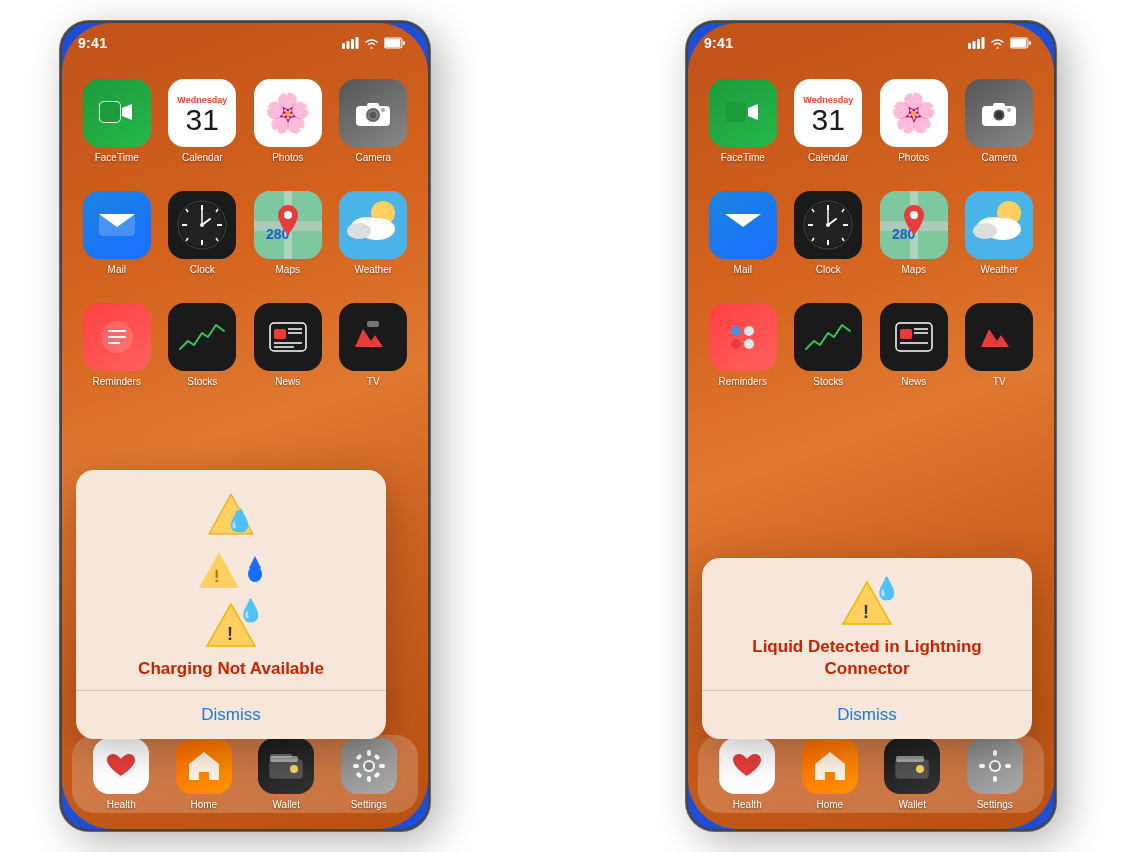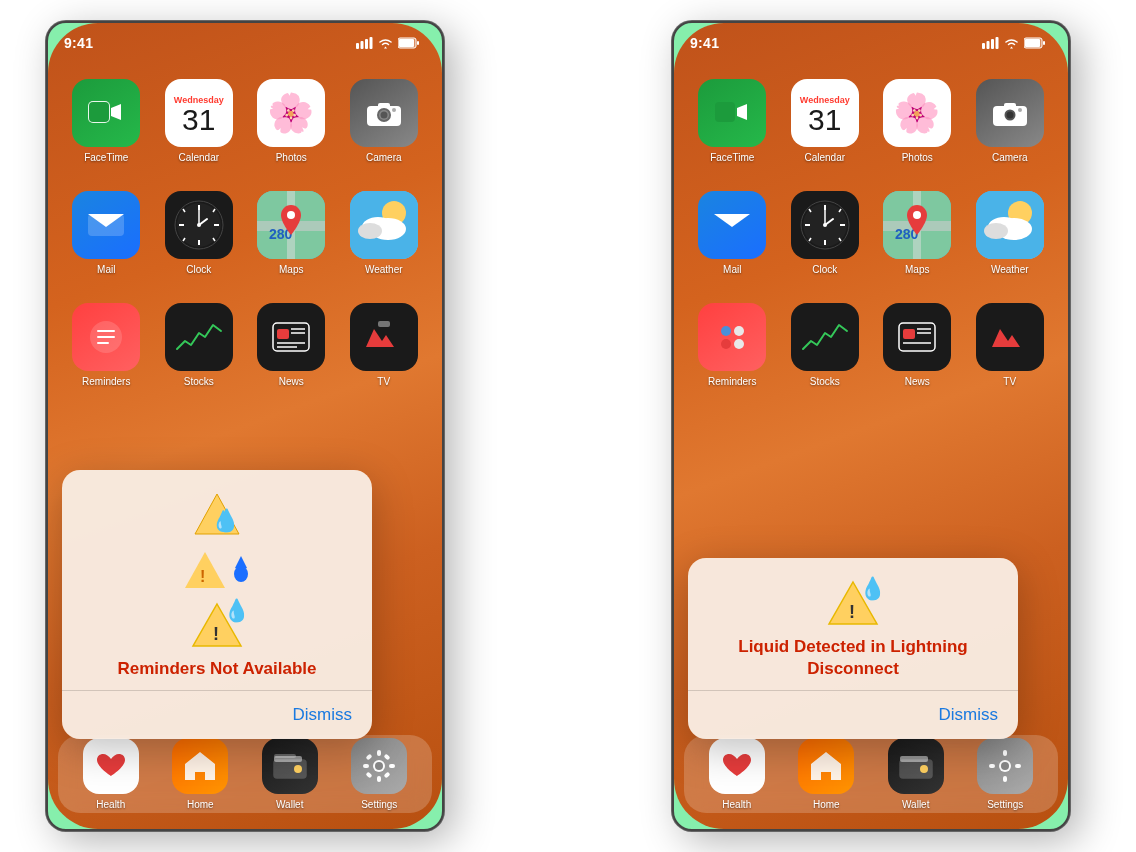--- a/index.html
+++ b/index.html
@@ -27,24 +27,24 @@
       position: relative;
       width: 490px;
       height: 852px;
       display: flex;
       justify-content: center;
       align-items: center;
     }
 
     .phone-frame {
       position: relative;
-      width: 398px;
+      width: 370px;
       height: 810px;
-      background: #86efac;
-      border-radius: 20px;
+      background: #1d4ed8;
+      border-radius: 29px;
       border: 2px solid #444;
       overflow: hidden;
       box-shadow: 0 0 0 1px #666, 10px 10px 40px rgba(0,0,0,0.3);
     }
 
     
     .screen {
       position: absolute;
       top: 0; left: 0; right: 0; bottom: 0;
       border-radius: 50px;
@@ -179,21 +179,21 @@
     .alert-button {
       display: block;
       width: 100%;
       padding: 14px 0;
       color: #1a7ae0;
       font-size: 17px;
       font-weight: 400;
       background: none;
       border: none;
       cursor: pointer;
-      text-align: right;
+      text-align: center;
     }
 
     
     .phones-container .phone:first-child {
       margin-left: -20px;
     }
     .phones-container .phone:last-child {
       margin-left: -20px;
     }
 
@@ -410,21 +410,21 @@
 
           <div style="display:flex; justify-content:center; margin-bottom:10px;">
             <div style="position:relative; width:52px; height:46px;">
               <svg width="52" height="46" viewBox="0 0 52 46">
                 <polygon points="26,2 50,44 2,44" fill="#ffd060" stroke="#e8b800" stroke-width="1.5"></polygon>
                 <text x="22" y="38" font-size="18" fill="#333" font-weight="900">!</text>
               </svg>
               <div style="position:absolute; top:-4px; right:-8px; font-size:22px;">💧</div>
             </div>
           </div>
-          <div class="alert-title-red">Reminders Not Available</div>
+          <div class="alert-title-red">Charging Not Available</div>
           <hr class="alert-divider">
           <button class="alert-button">Dismiss</button>
         </div>
 
         <div class="dock">
           <div class="app-item">
             <div class="app-icon" style="background:white; width:56px; height:56px;">
               <svg width="32" height="28" viewBox="0 0 32 28">
                 <path d="M16 24 C16 24 2 15 2 8 C2 4 5 2 8 2 C11 2 14 4 16 7 C18 4 21 2 24 2 C27 2 30 4 30 8 C30 15 16 24 16 24 Z" fill="#e63c3c"></path>
               </svg>
@@ -640,21 +640,21 @@
         <div class="alert" style="bottom: 90px; left: 14px; width: 330px;">
           <div style="display:flex; justify-content:center; margin-bottom:10px;">
             <div style="position:relative; width:52px; height:46px;">
               <svg width="52" height="46" viewBox="0 0 52 46">
                 <polygon points="26,2 50,44 2,44" fill="#ffd060" stroke="#e8b800" stroke-width="1.5"></polygon>
                 <text x="22" y="38" font-size="18" fill="#333" font-weight="900">!</text>
               </svg>
               <div style="position:absolute; top:-4px; right:-8px; font-size:22px;">💧</div>
             </div>
           </div>
-          <div class="alert-title-red">Liquid Detected in Lightning Disconnect</div>
+          <div class="alert-title-red">Liquid Detected in Lightning Connector</div>
           <hr class="alert-divider">
           <button class="alert-button">Dismiss</button>
         </div>
 
         <div class="dock">
           <div class="app-item">
             <div class="app-icon" style="background:white; width:56px; height:56px;">
               <svg width="32" height="28" viewBox="0 0 32 28">
                 <path d="M16 24 C16 24 2 15 2 8 C2 4 5 2 8 2 C11 2 14 4 16 7 C18 4 21 2 24 2 C27 2 30 4 30 8 C30 15 16 24 16 24 Z" fill="#e63c3c"></path>
               </svg>

